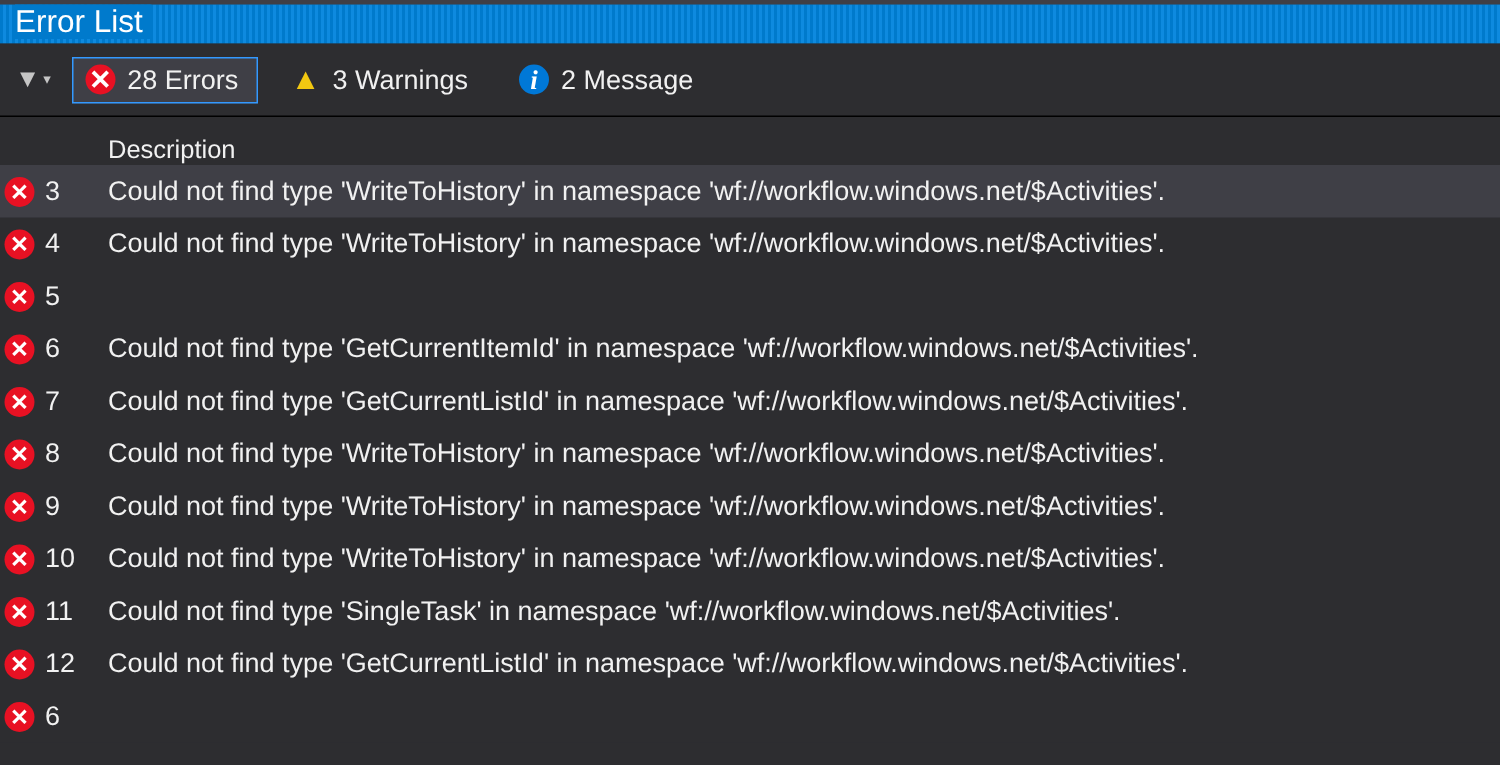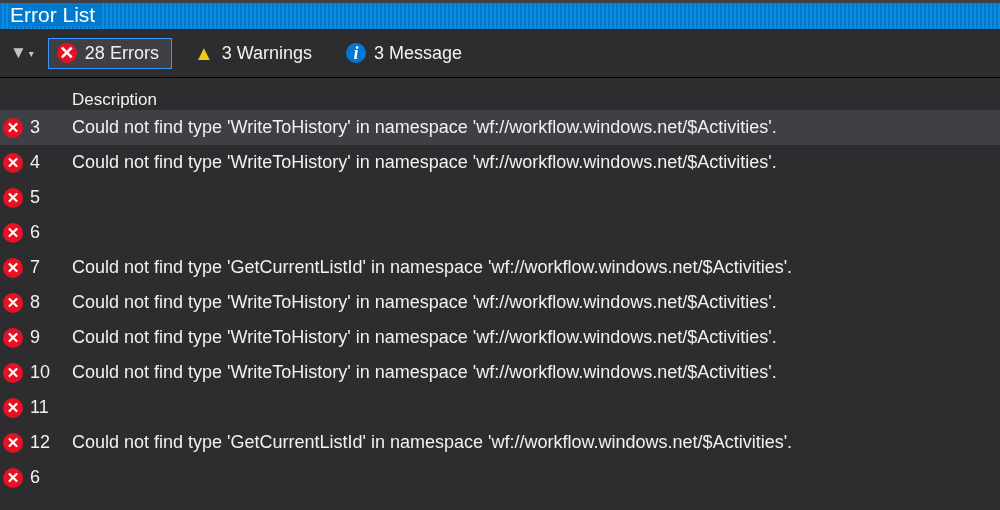--- a/index.html
+++ b/index.html
@@ -138,21 +138,21 @@
     <span>28 Errors</span>
   </div>
 
   <div class="pill">
     <span class="icon-warn">▲</span>
     <span>3 Warnings</span>
   </div>
 
   <div class="pill">
     <span class="icon-circle icon-info">i</span>
-    <span>3 Message</span>
+    <span>2 Message</span>
   </div>
 </div>
 
 <div class="header-row">
   <div class="col-gutter"></div>
   <div class="col-num"></div>
   <div class="col-desc">Description</div>
 </div>
 
 <div class="grid" id="grid">
@@ -174,20 +174,21 @@
       <div class="gutter">
         <div class="err-icon-sm">✕</div>
       </div>
       <div class="num">5</div>
     </div>
     <div class="row">
       <div class="gutter">
         <div class="err-icon-sm">✕</div>
       </div>
       <div class="num">6</div>
+      <div class="desc">Could not find type 'GetCurrentItemId' in namespace 'wf://workflow.windows.net/$Activities'.</div>
     </div>
     <div class="row">
       <div class="gutter">
         <div class="err-icon-sm">✕</div>
       </div>
       <div class="num">7</div>
       <div class="desc">Could not find type 'GetCurrentListId' in namespace 'wf://workflow.windows.net/$Activities'.</div>
     </div>
     <div class="row">
       <div class="gutter">
@@ -208,20 +209,21 @@
         <div class="err-icon-sm">✕</div>
       </div>
       <div class="num">10</div>
       <div class="desc">Could not find type 'WriteToHistory' in namespace 'wf://workflow.windows.net/$Activities'.</div>
     </div>
     <div class="row">
       <div class="gutter">
         <div class="err-icon-sm">✕</div>
       </div>
       <div class="num">11</div>
+      <div class="desc">Could not find type 'SingleTask' in namespace 'wf://workflow.windows.net/$Activities'.</div>
     </div>
     <div class="row">
       <div class="gutter">
         <div class="err-icon-sm">✕</div>
       </div>
       <div class="num">12</div>
       <div class="desc">Could not find type 'GetCurrentListId' in namespace 'wf://workflow.windows.net/$Activities'.</div>
     </div>
     <div class="row">
       <div class="gutter">

